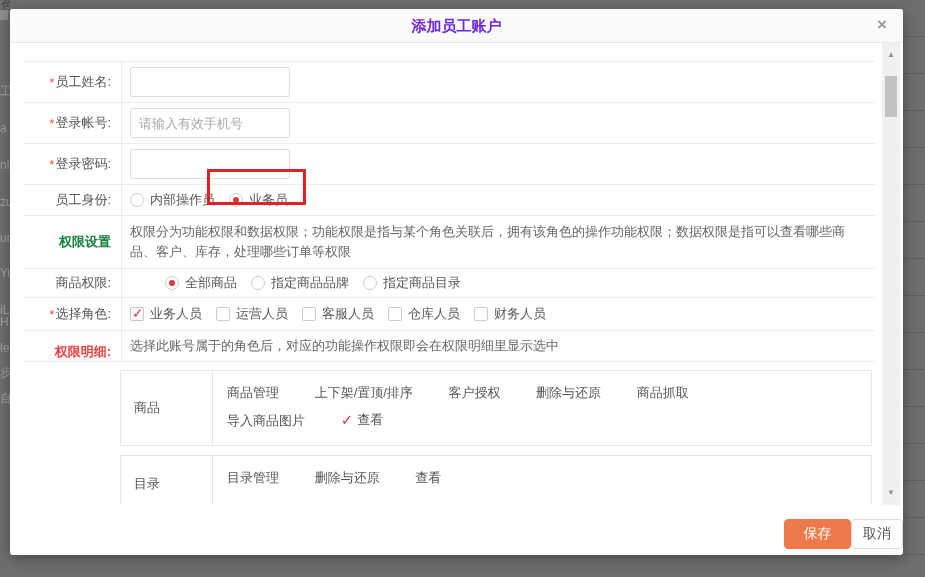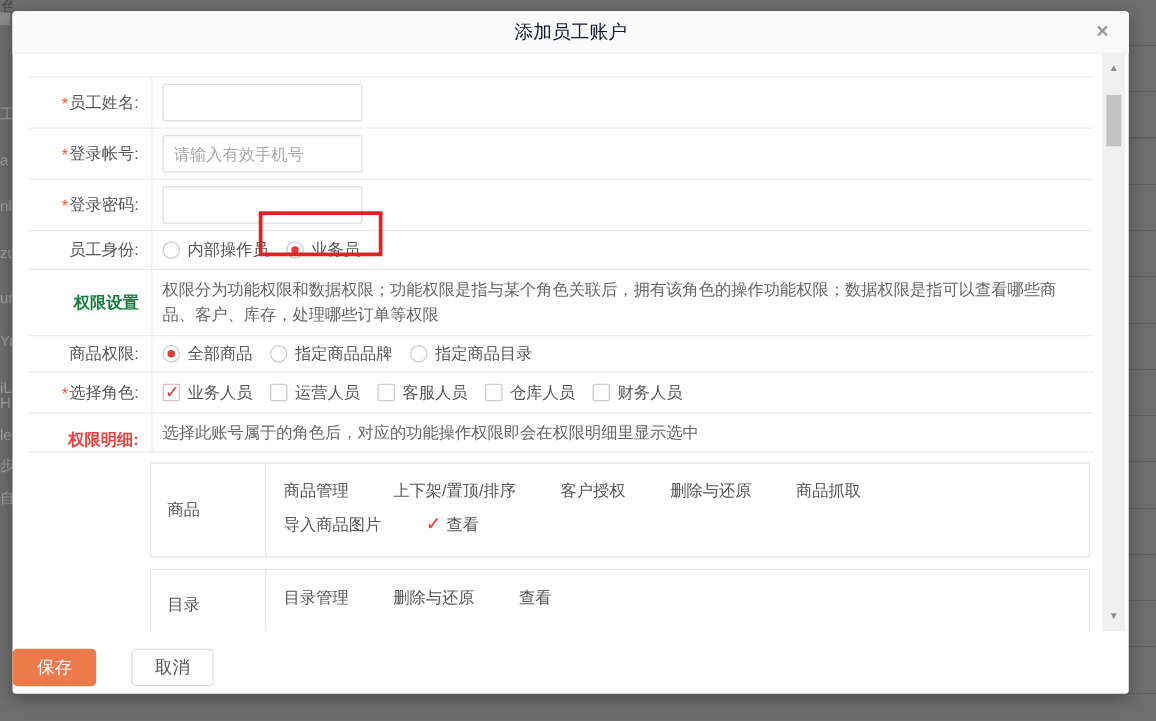--- a/index.html
+++ b/index.html
@@ -15,21 +15,21 @@
     background:repeating-linear-gradient(to bottom, transparent 0 36px, rgba(0,0,0,.14) 36px 37px); }
   .bd-top-text { position:absolute; left:1px; top:-3px; font-size:12px; color:#454545; white-space:nowrap; }
   .bd-frag { position:absolute; left:0; font-size:12px; color:#a2a2a2; white-space:nowrap; }
   .bd-sq { position:absolute; left:0; top:10px; width:8px; height:10px; background:#8d8d8d; }
 
   
   .modal { position:absolute; left:10px; top:9px; width:893px; height:546px;
     background:#fff; border-radius:3px; box-shadow:0 3px 14px rgba(0,0,0,.35); }
   .m-header { height:34px; background:#fafafa; border-bottom:1px solid #e8e8e8;
     border-radius:3px 3px 0 0; position:relative; }
-  .m-title { text-align:center; line-height:34px; font-size:15px; color:#0f172a; }
+  .m-title { text-align:center; line-height:34px; font-size:15px; color:#6d28d9;font-weight:bold; }
   .m-close { position:absolute; right:8px; top:0; width:26px; height:34px; line-height:32px;
     text-align:center; font-size:17px; font-weight:bold; color:#9a9a9a; cursor:pointer; }
 
   
   .m-body { position:relative; height:462px; overflow:hidden; }
   .m-content { position:absolute; left:13px; top:18px; width:852px; }
 
   
   .sb-track { position:absolute; right:3px; top:0; width:18px; height:462px; background:#f0f0f0; }
   .sb-up, .sb-down { position:absolute; left:0; width:18px; height:16px; text-align:center;
@@ -40,21 +40,21 @@
 
   
   .frm { border-top:1px solid #ececec; font-size:13px; }
   .frow { display:flex; border-bottom:1px solid #ececec; align-items:center; }
   .flabel { width:99px; flex:0 0 99px; align-self:stretch; border-right:1px solid #ececec;
     display:flex; align-items:center; justify-content:flex-end; padding-right:10px;
     color:#555; font-size:13px; white-space:nowrap; }
   .flabel .req { color:#f4502c; margin-right:1px; }
   .fval { flex:1; padding:5px 8px; display:flex; align-items:center; flex-wrap:wrap; }
   .h37 { min-height:37px; } .h31 { min-height:31px; } .h53 { min-height:53px; }
-  .h28 { min-height:28px; } .h33 { min-height:33px; } .h30 { min-height:30px; }
+  .h28 { min-height:28px;gap:35px; } .h33 { min-height:33px; } .h30 { min-height:30px; }
   .bold { font-weight:bold; color:#15803d; }
   .redlabel { color:#e8423f; font-weight:bold;align-items:flex-end; }
   .note { color:#666; line-height:20px; font-size:13px; }
 
   input.txt { width:160px; height:30px; border:1px solid #ddd; border-radius:2px;
     padding:0 8px; font-size:13px; color:#333; outline:none;
     font-family:"Liberation Sans","DejaVu Sans",sans-serif; }
   input.txt::placeholder { color:#a9a9a9; }
 
   
@@ -79,26 +79,26 @@
   .pt-name { width:92px; flex:0 0 92px; border-right:1px solid #e8e8e8; display:flex;
     align-items:center; padding-left:13px; color:#555; font-size:13px; }
   .pt-items { flex:1; padding:8px 0 8px 14px; }
   .pt-line { line-height:27px; white-space:nowrap; }
   .pitem { display:inline-flex; align-items:center; margin-right:32px; color:#555;
     font-size:13px; cursor:pointer; }
   .pcheck { color:#e4393c; font-weight:bold; margin-right:4px; font-size:15px; }
   .pt-goods { height:76px; } .pt-cat { height:57px; } .pt-spec { height:42px; }
 
   
-  .m-footer { height:50px; display:flex; justify-content:flex-start; align-items:flex-start;
-    padding-top:14px; gap:28px; }
+  .m-footer { height:50px; display:flex; justify-content:flex-end; align-items:flex-start;
+    padding-top:14px; gap:0; }
   .btn { height:30px; border-radius:4px; font-size:14px; cursor:pointer; text-align:center;
     font-family:"Liberation Sans","DejaVu Sans",sans-serif; }
   .btn-save { width:67px; background:#ee7a4c; border:1px solid #ee7a4c; color:#fff; }
-  .btn-cancel { width:66px; background:#fff; border:1px solid #dcdcdc; color:#555; }
+  .btn-cancel { width:52px; background:#fff; border:1px solid #dcdcdc; color:#555; }
 </style>
 </head>
 <body>
 
 <div class="bd-strip bd-left">
   <span class="bd-top-text">色权限</span>
   <span class="bd-sq"></span>
   <span class="bd-frag" style="top:83px">工</span>
   <span class="bd-frag" style="top:121px">a</span>
   <span class="bd-frag" style="top:158px">nl</span>

